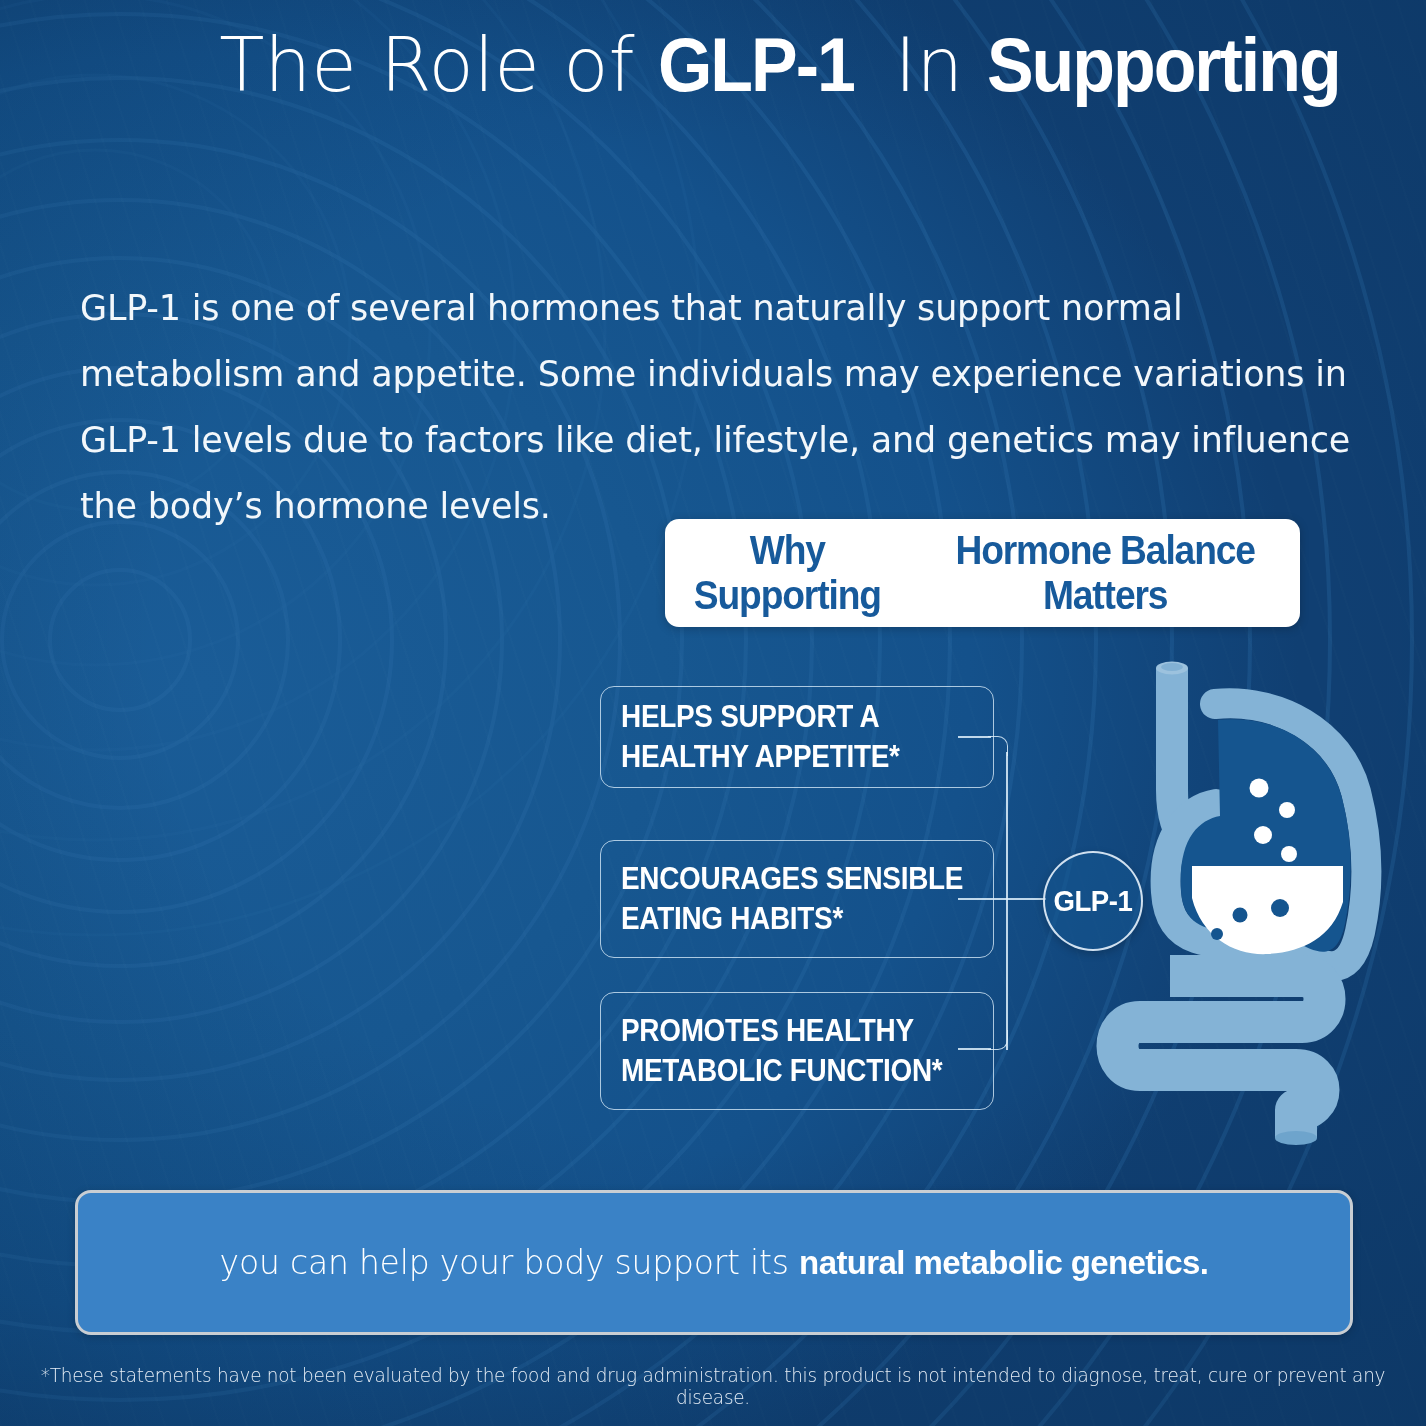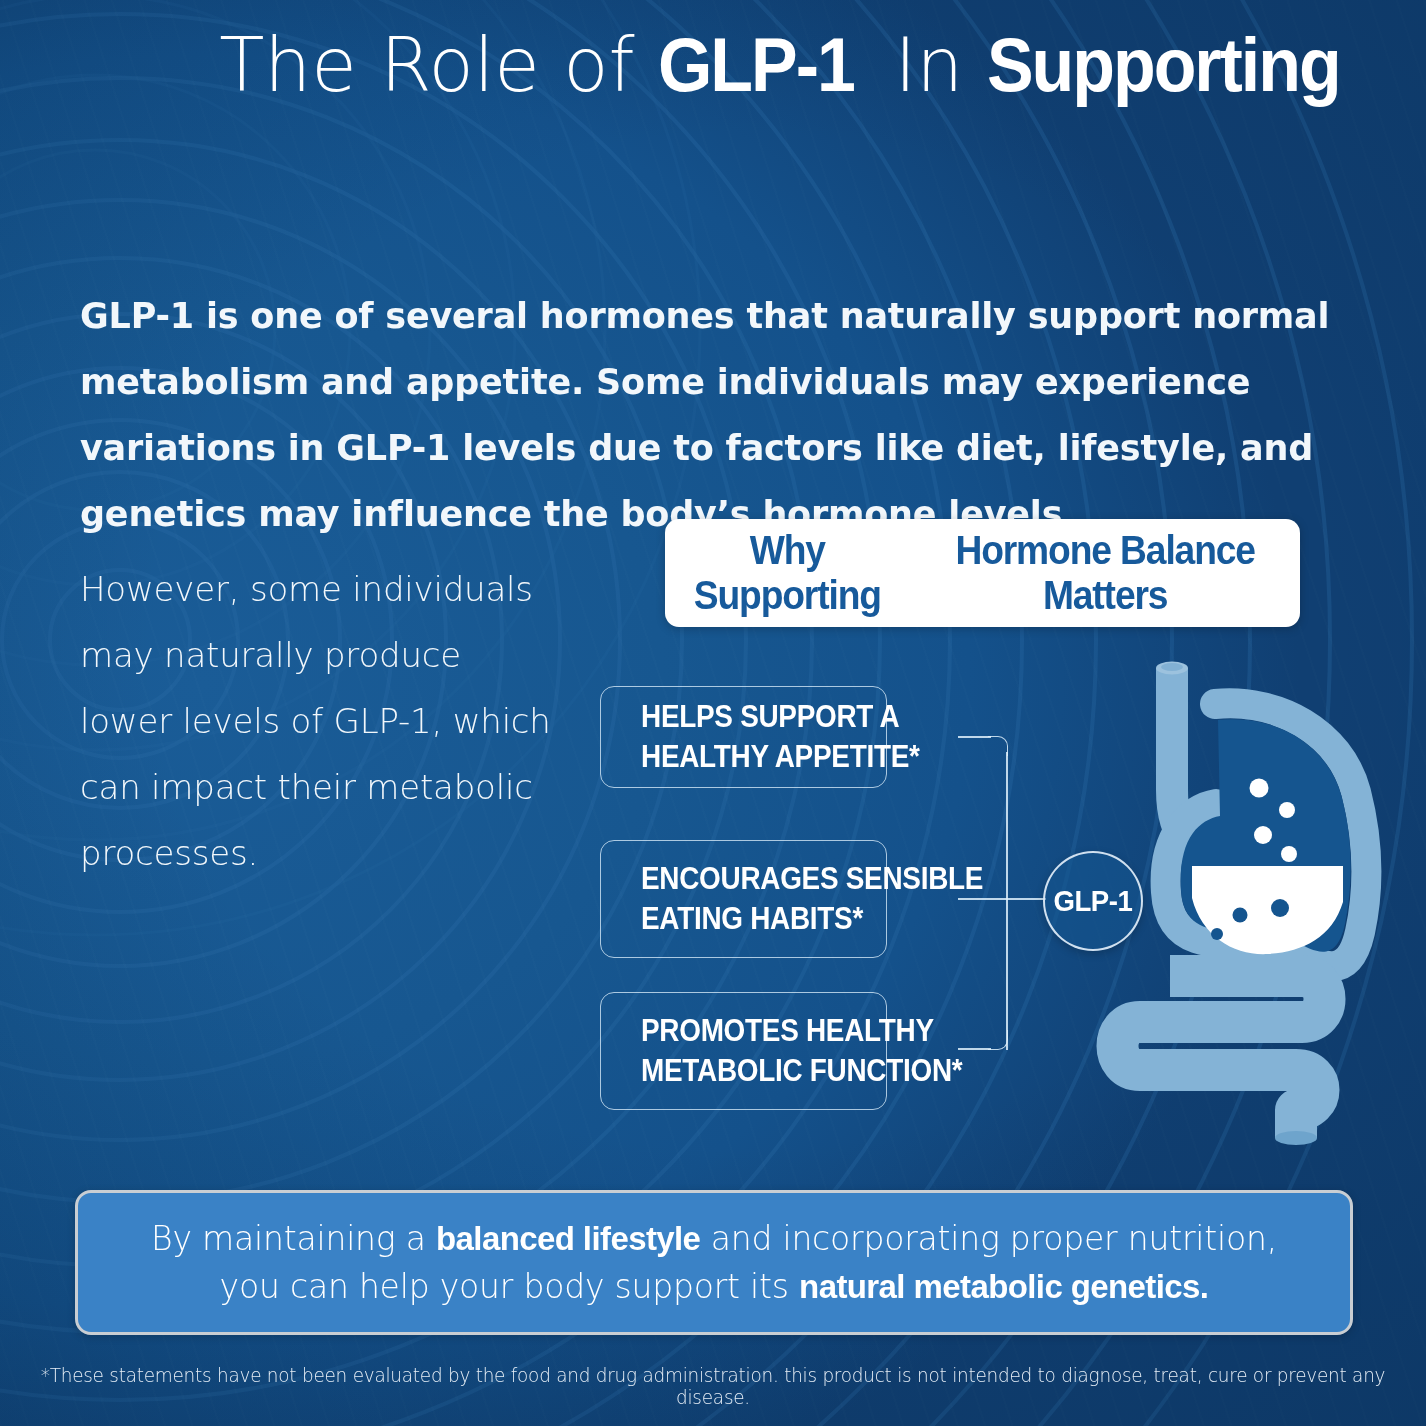--- a/index.html
+++ b/index.html
@@ -71,24 +71,24 @@
     transform: scaleX(0.92);
     display: inline-block;
     transform-origin: left center;
   }
   .headline .ln2 { margin-top: 10px; }
 
   
   .intro {
     position: absolute;
     left: 80px;
-    top: 248px;
+    top: 240px;
     width: 1290px;
     font-family: "DejaVu Sans", sans-serif;
-    font-weight: 700;
+    font-weight: 400;
     font-size: 35px;
     line-height: 66px;
     color: #f2f7fb;
     letter-spacing: -0.2px;
   }
 
   
   .leftcopy {
     position: absolute;
     left: 80px;
@@ -125,28 +125,28 @@
     font-size: 40px;
     line-height: 45px;
     letter-spacing: -1.2px;
     transform: scaleX(0.93);
   }
 
   
   .benefit {
     position: absolute;
     left: 600px;
-    width: 287px;
+    width: 394px;
     border: 1.5px solid rgba(215,235,248,0.78);
     border-radius: 14px;
     box-sizing: border-box;
     display: flex;
     flex-direction: column;
     justify-content: center;
-    padding: 0 40px;
+    padding: 0 20px;
   }
   .benefit .bl {
     display: block;
     font-family: "Liberation Sans", sans-serif;
     font-weight: 700;
     font-size: 31px;
     line-height: 40px;
     letter-spacing: -0.3px;
     color: #ffffff;
     transform: scaleX(0.90);
@@ -297,21 +297,20 @@
 
   <div class="bg-layer bg-diag"></div>
   <div class="bg-layer bg-vignette"></div>
 
   <div class="headline">
     <span class="ln ln1"><span class="hl-thin">The Role of </span><span class="hl-bold">GLP-1</span><span class="hl-thin"> In </span><span class="hl-bold">Supporting</span></span>
   </div>
 
   <p class="intro">GLP-1 is one of several hormones that naturally support normal metabolism and appetite. Some individuals may experience variations in GLP-1 levels due to factors like diet, lifestyle, and genetics may influence the body’s hormone levels.</p>
 
-  <p class="leftcopy">However, some individuals may naturally produce lower levels of GLP-1, which can impact their metabolic processes.</p>
 
   <div class="organ">
     <svg width="390" height="520" viewBox="0 0 390 520">
 
       <g>
         <path d="M132 28 L132 150 C132 196 152 220 192 224" fill="none" stroke="#84b3d6" stroke-width="32" stroke-linecap="butt"></path>
         <ellipse cx="132" cy="28" rx="16" ry="6.5" fill="#9cc2de"></ellipse>
         <ellipse cx="132" cy="25" rx="16" ry="6.5" fill="#15558f" opacity="0.0"></ellipse>
         <ellipse cx="132" cy="27" rx="11" ry="4" fill="#6ea4cc" opacity="0.55"></ellipse>
       </g>
@@ -392,19 +391,18 @@
   <div class="benefit" id="benefit-1">
     <span class="bl">ENCOURAGES SENSIBLE</span>
     <span class="bl">EATING HABITS*</span>
   </div>
   <div class="benefit" id="benefit-2">
     <span class="bl">PROMOTES HEALTHY</span>
     <span class="bl">METABOLIC FUNCTION*</span>
   </div>
 
   <div class="callout">
-    <span class="cl"><span>By maintaining a </span><b>balanced lifestyle</b><span> and incorporating proper nutrition,</span></span>
     <span class="cl"><span>you can help your body support its </span><b>natural metabolic genetics.</b></span>
   </div>
 
   <div class="footer">*These statements have not been evaluated by the food and drug administration. this product is not intended to diagnose, treat, cure or prevent any disease.</div>
 
 </div>
 
 </body></html>

